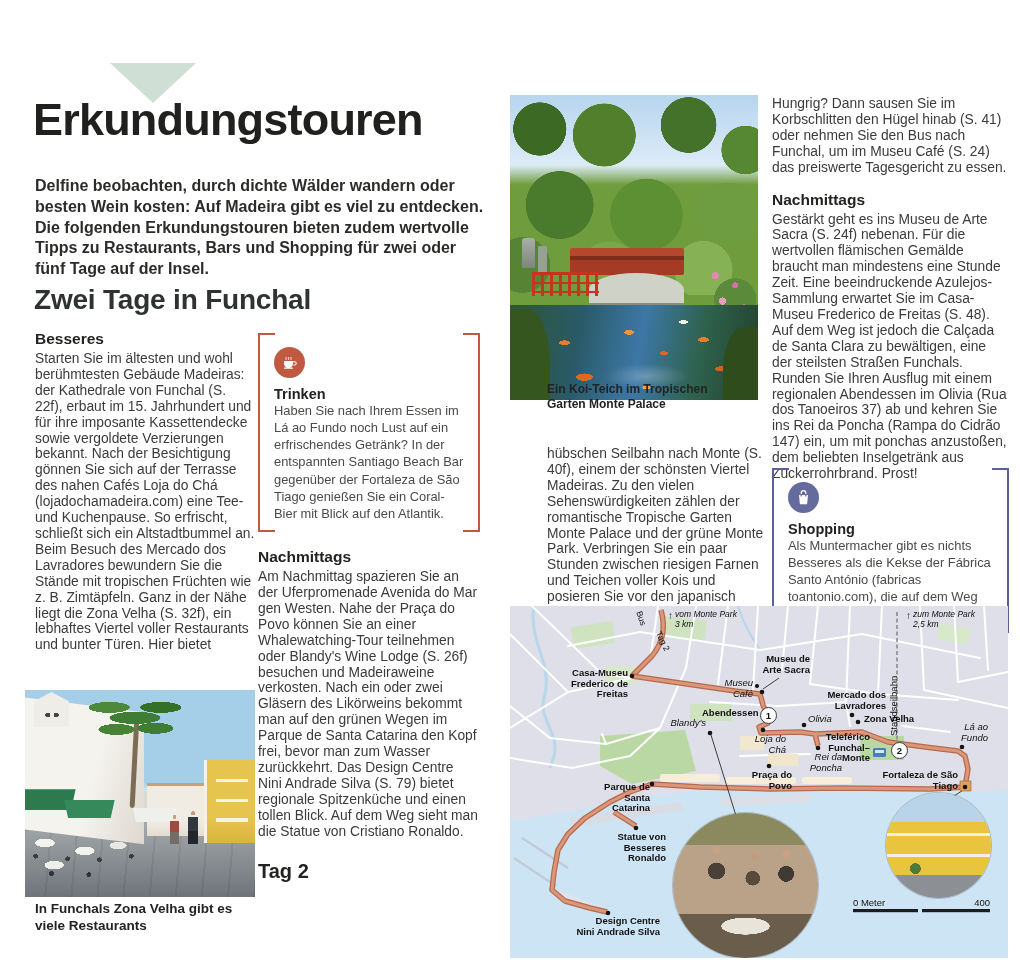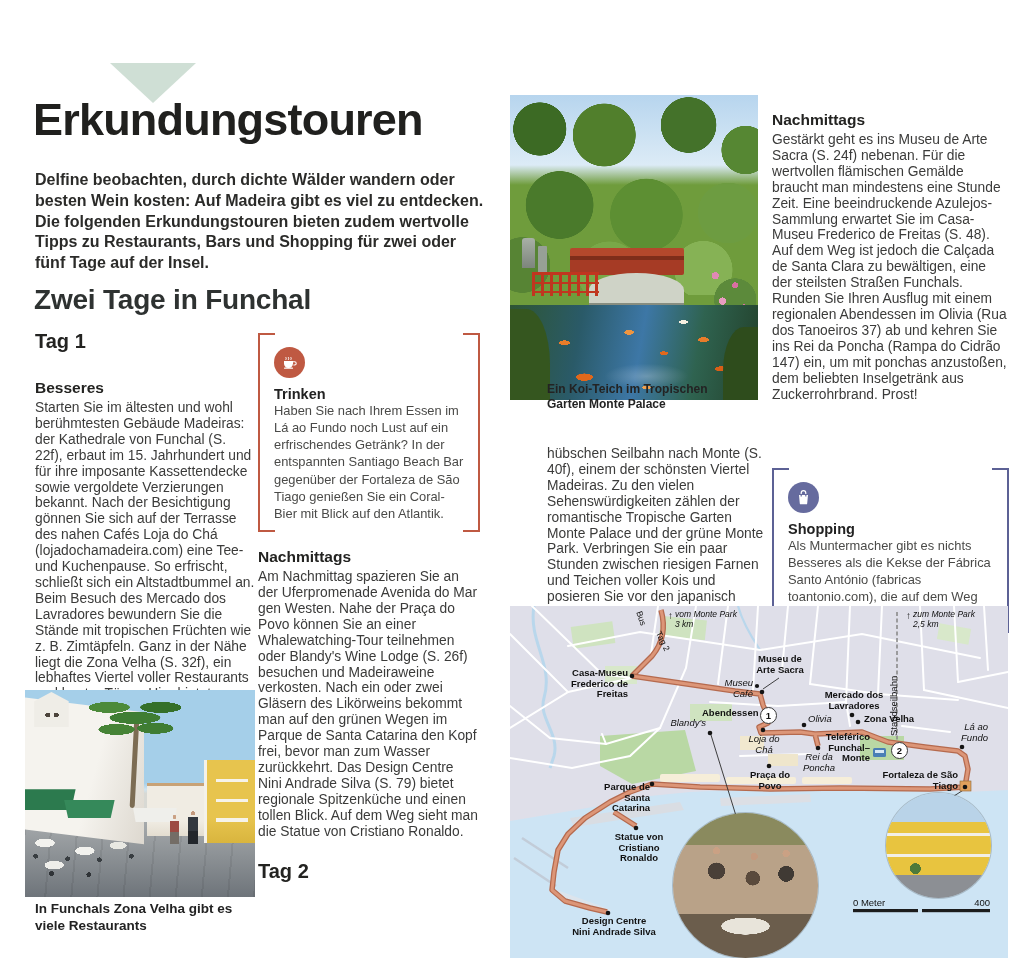--- a/index.html
+++ b/index.html
@@ -8,21 +8,21 @@
   
   .header{position:absolute;left:0;top:0;width:100%;height:63px;background:#cfdfd5;}
   .header .hl{position:absolute;left:35px;top:33px;font-size:14.5px;color:#20241f;}
   .header .hr{position:absolute;right:35px;top:33px;font-size:14.5px;color:#20241f;}
   .pgnum{font-weight:800;font-size:15.5px;letter-spacing:.2px;}
   .hsec{font-weight:400;margin:0 7px;}
   .header-tri{position:absolute;left:110px;top:63px;width:0;height:0;
       border-left:43px solid transparent;border-right:43px solid transparent;border-top:40px solid #cfdfd5;}
   
   .title{position:absolute;left:33px;top:94px;font-size:45px;font-weight:800;letter-spacing:-.8px;color:#20201e;}
-  .lead{position:absolute;left:35px;top:170px;width:452px;font-size:16px;font-weight:700;line-height:1.3;color:#2b2b29;}
+  .lead{position:absolute;left:35px;top:176px;width:452px;font-size:16px;font-weight:700;line-height:1.3;color:#2b2b29;}
   .section-title{position:absolute;left:34px;top:284px;font-size:28px;font-weight:700;letter-spacing:-.2px;color:#2e3231;}
   
   .col{position:absolute;width:222px;}
   .col1{left:35px;top:330px;}
   .col2{left:258px;top:333px;}
   .col3{left:772px;top:96px;width:237px;}
   .colkoi-caption{position:absolute;left:547px;top:382px;width:210px;font-size:12px;font-weight:700;line-height:1.25;color:#232323;white-space:pre-line;}
   .colkoi{position:absolute;left:547px;top:446px;width:218px;}
   .h-day{font-size:20px;font-weight:800;color:#232321;margin:0 0 26px 0;}
   .h-time{font-size:15.5px;font-weight:700;color:#232321;margin:15px 0 3px 0;}
@@ -123,21 +123,21 @@
   .s-p2{left:71%;top:58%;width:10px;height:34px;background:
      radial-gradient(circle 3.5px at 50% 9%,#c49a7e 0 60%,transparent 61%),
      linear-gradient(transparent 0 20%,#33383f 20% 62%,#23272c 62% 100%);}
   .street-caption{position:absolute;left:35px;top:901px;width:220px;font-size:13.5px;font-weight:700;line-height:1.25;color:#232323;white-space:pre-line;}
   
   .map{position:absolute;left:510px;top:606px;width:498px;height:352px;background:#dfdfe9;overflow:hidden;}
   .map svg{position:absolute;left:0;top:0;}
   .mlabel{position:absolute;font-size:9.5px;line-height:1.12;color:#111;white-space:pre-line;z-index:4;}
   .mlabel.b{font-weight:700;}
   .mlabel.i{font-style:italic;}
-  .mlabel.c{text-align:center;}
+  .mlabel.c{text-align:right;}
   .mlabel.r{text-align:right;}
   .mlabel.small{font-size:8.5px;}
   .map-marker{position:absolute;width:15px;height:15px;border-radius:50%;background:#fff;border:1.6px solid #3a3a3a;
       font-size:9.5px;font-weight:700;color:#111;display:flex;align-items:center;justify-content:center;z-index:5;}
   .map-photo{position:absolute;border-radius:50%;overflow:hidden;box-shadow:0 0 0 1px rgba(0,0,0,.18);z-index:6;}
   .map-photo.p1{left:163px;top:207px;width:145px;height:145px;background:
      radial-gradient(circle 14px at 30% 40%,#4a4038 0 60%,transparent 61%),
      radial-gradient(circle 12px at 55% 45%,#5a4a3c 0 60%,transparent 61%),
      radial-gradient(circle 13px at 78% 42%,#403a34 0 60%,transparent 61%),
      radial-gradient(circle 6px at 30% 26%,#caa184 0 60%,transparent 61%),
@@ -160,21 +160,20 @@
 
 <div class="page">
 
   <div class="header-tri"></div>
 
   <div class="title">Erkundungstouren</div>
   <div class="lead">Delfine beobachten, durch dichte Wälder wandern oder besten Wein kosten: Auf Madeira gibt es viel zu entdecken. Die folgenden Erkundungstouren bieten zudem wertvolle Tipps zu Restaurants, Bars und Shopping für zwei oder fünf Tage auf der Insel.</div>
   <div class="section-title">Zwei Tage in Funchal</div>
 
   <div class="col col1">
-    <div class="h-day">Tag 1</div>
     <div class="h-time first">Besseres</div>
     <p class="body-text">Starten Sie im ältesten und wohl berühmtesten Gebäude Madeiras: der Kathedrale von Funchal (S. 22f), erbaut im 15. Jahrhundert und für ihre imposante Kassettendecke sowie vergoldete Verzierungen bekannt. Nach der Besichtigung gönnen Sie sich auf der Terrasse des nahen Cafés Loja do Chá (lojadochamadeira.com) eine Tee- und Kuchenpause. So erfrischt, schließt sich ein Altstadtbummel an. Beim Besuch des Mercado dos Lavradores bewundern Sie die Stände mit tropischen Früchten wie z. B. Zimtäpfeln. Ganz in der Nähe liegt die Zona Velha (S. 32f), ein lebhaftes Viertel voller Restaurants und bunter Türen. Hier bietet</p>
   </div>
 
   <div class="col col2">
     <div class="callout red">
       <span class="bracket bl"></span>
       <span class="bracket br"></span>
       <div class="co-icon">
         <svg width="17" height="17" viewBox="0 0 17 17">
@@ -205,20 +204,21 @@
     <div class="ph k-bank-l"></div>
     <div class="ph k-bank-r"></div>
   </div>
   <div class="colkoi-caption">Ein Koi-Teich im Tropischen
 Garten Monte Palace</div>
   <div class="colkoi">
     <p class="body-text">hübschen Seilbahn nach Monte (S. 40f), einem der schönsten Viertel Madeiras. Zu den vielen Sehenswürdigkeiten zählen der romantische Tropische Garten Monte Palace und der grüne Monte Park. Verbringen Sie ein paar Stunden zwischen riesigen Farnen und Teichen voller Kois und posieren Sie vor den japanisch anmutenden roten Pagoden.</p>
   </div>
 
   <div class="col col3">
+    <p class="body-text">Hungrig? Dann sausen Sie im Korbschlitten den Hügel hinab (S. 41) oder nehmen Sie den Bus nach Funchal, um im Museu Café (S. 24) das preiswerte Tagesgericht zu essen.</p>
     <div class="h-time">Nachmittags</div>
     <p class="body-text">Gestärkt geht es ins Museu de Arte Sacra (S. 24f) nebenan. Für die wertvollen flämischen Gemälde braucht man mindestens eine Stunde Zeit. Eine beeindruckende Azulejos-Sammlung erwartet Sie im Casa-Museu Frederico de Freitas (S. 48). Auf dem Weg ist jedoch die Calçada de Santa Clara zu bewältigen, eine der steilsten Straßen Funchals. Runden Sie Ihren Ausflug mit einem regionalen Abendessen im Olivia (Rua dos Tanoeiros 37) ab und kehren Sie ins Rei da Poncha (Rampa do Cidrão 147) ein, um mit ponchas anzustoßen, dem beliebten Inselgetränk aus Zuckerrohrbrand. Prost!</p>
   </div>
 
   <div class="shopping-box">
     <div class="callout blue">
       <span class="bracket bl"></span>
       <span class="bracket br"></span>
       <div class="co-icon">
         <svg width="17" height="17" viewBox="0 0 17 17">
@@ -382,21 +382,21 @@
     <div class="mlabel b" style="left:354px;top:108px;">Zona Velha</div>
     <div class="mlabel rot-seil" style="left:379px;top:130px;">Standseilbahn</div>
     <div class="mlabel i r" style="left:434px;top:116px;width:44px;">Lá ao
 Fundo</div>
     <div class="mlabel b r" style="left:348px;top:164px;width:100px;">Fortaleza de São Tiago</div>
     <div class="mlabel b c" style="left:238px;top:164px;width:44px;">Praça do
 Povo</div>
     <div class="mlabel b r" style="left:76px;top:176px;width:64px;">Parque de
 Santa Catarina</div>
     <div class="mlabel b c" style="left:102px;top:226px;width:54px;">Statue von
-Cristiano
+Besseres
 Ronaldo</div>
     <div class="mlabel b c" style="left:58px;top:310px;width:92px;">Design Centre
 Nini Andrade Silva</div>
     <div class="mlabel" style="left:343px;top:292px;">0 Meter</div>
     <div class="mlabel r" style="left:440px;top:292px;width:40px;">400</div>
 
     <div class="map-marker" style="left:250px;top:101px;">1</div>
     <div class="map-marker" style="left:381px;top:136px;">2</div>
 
     <div class="map-photo p1"></div>

